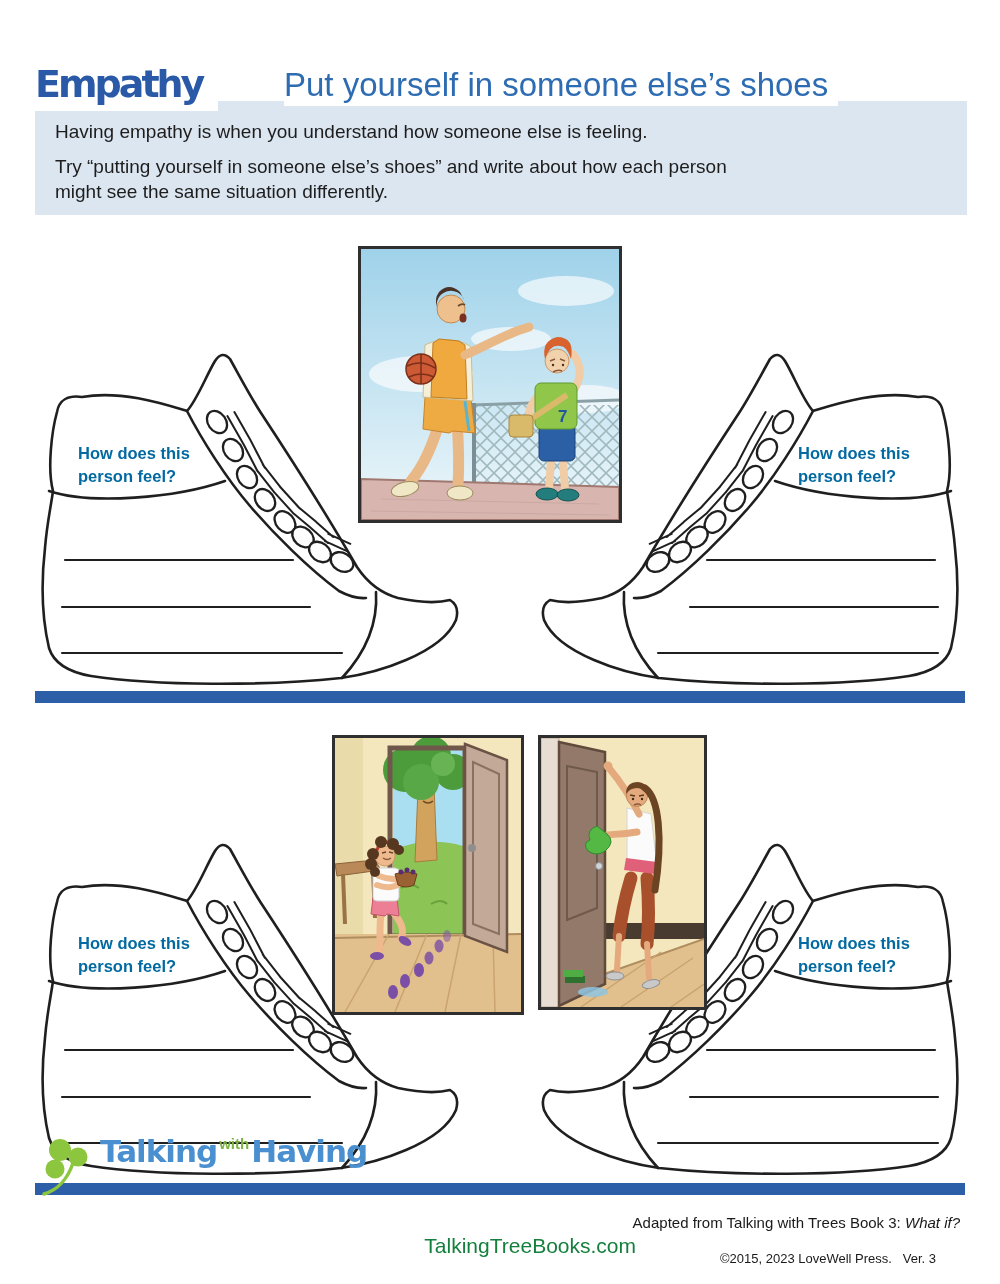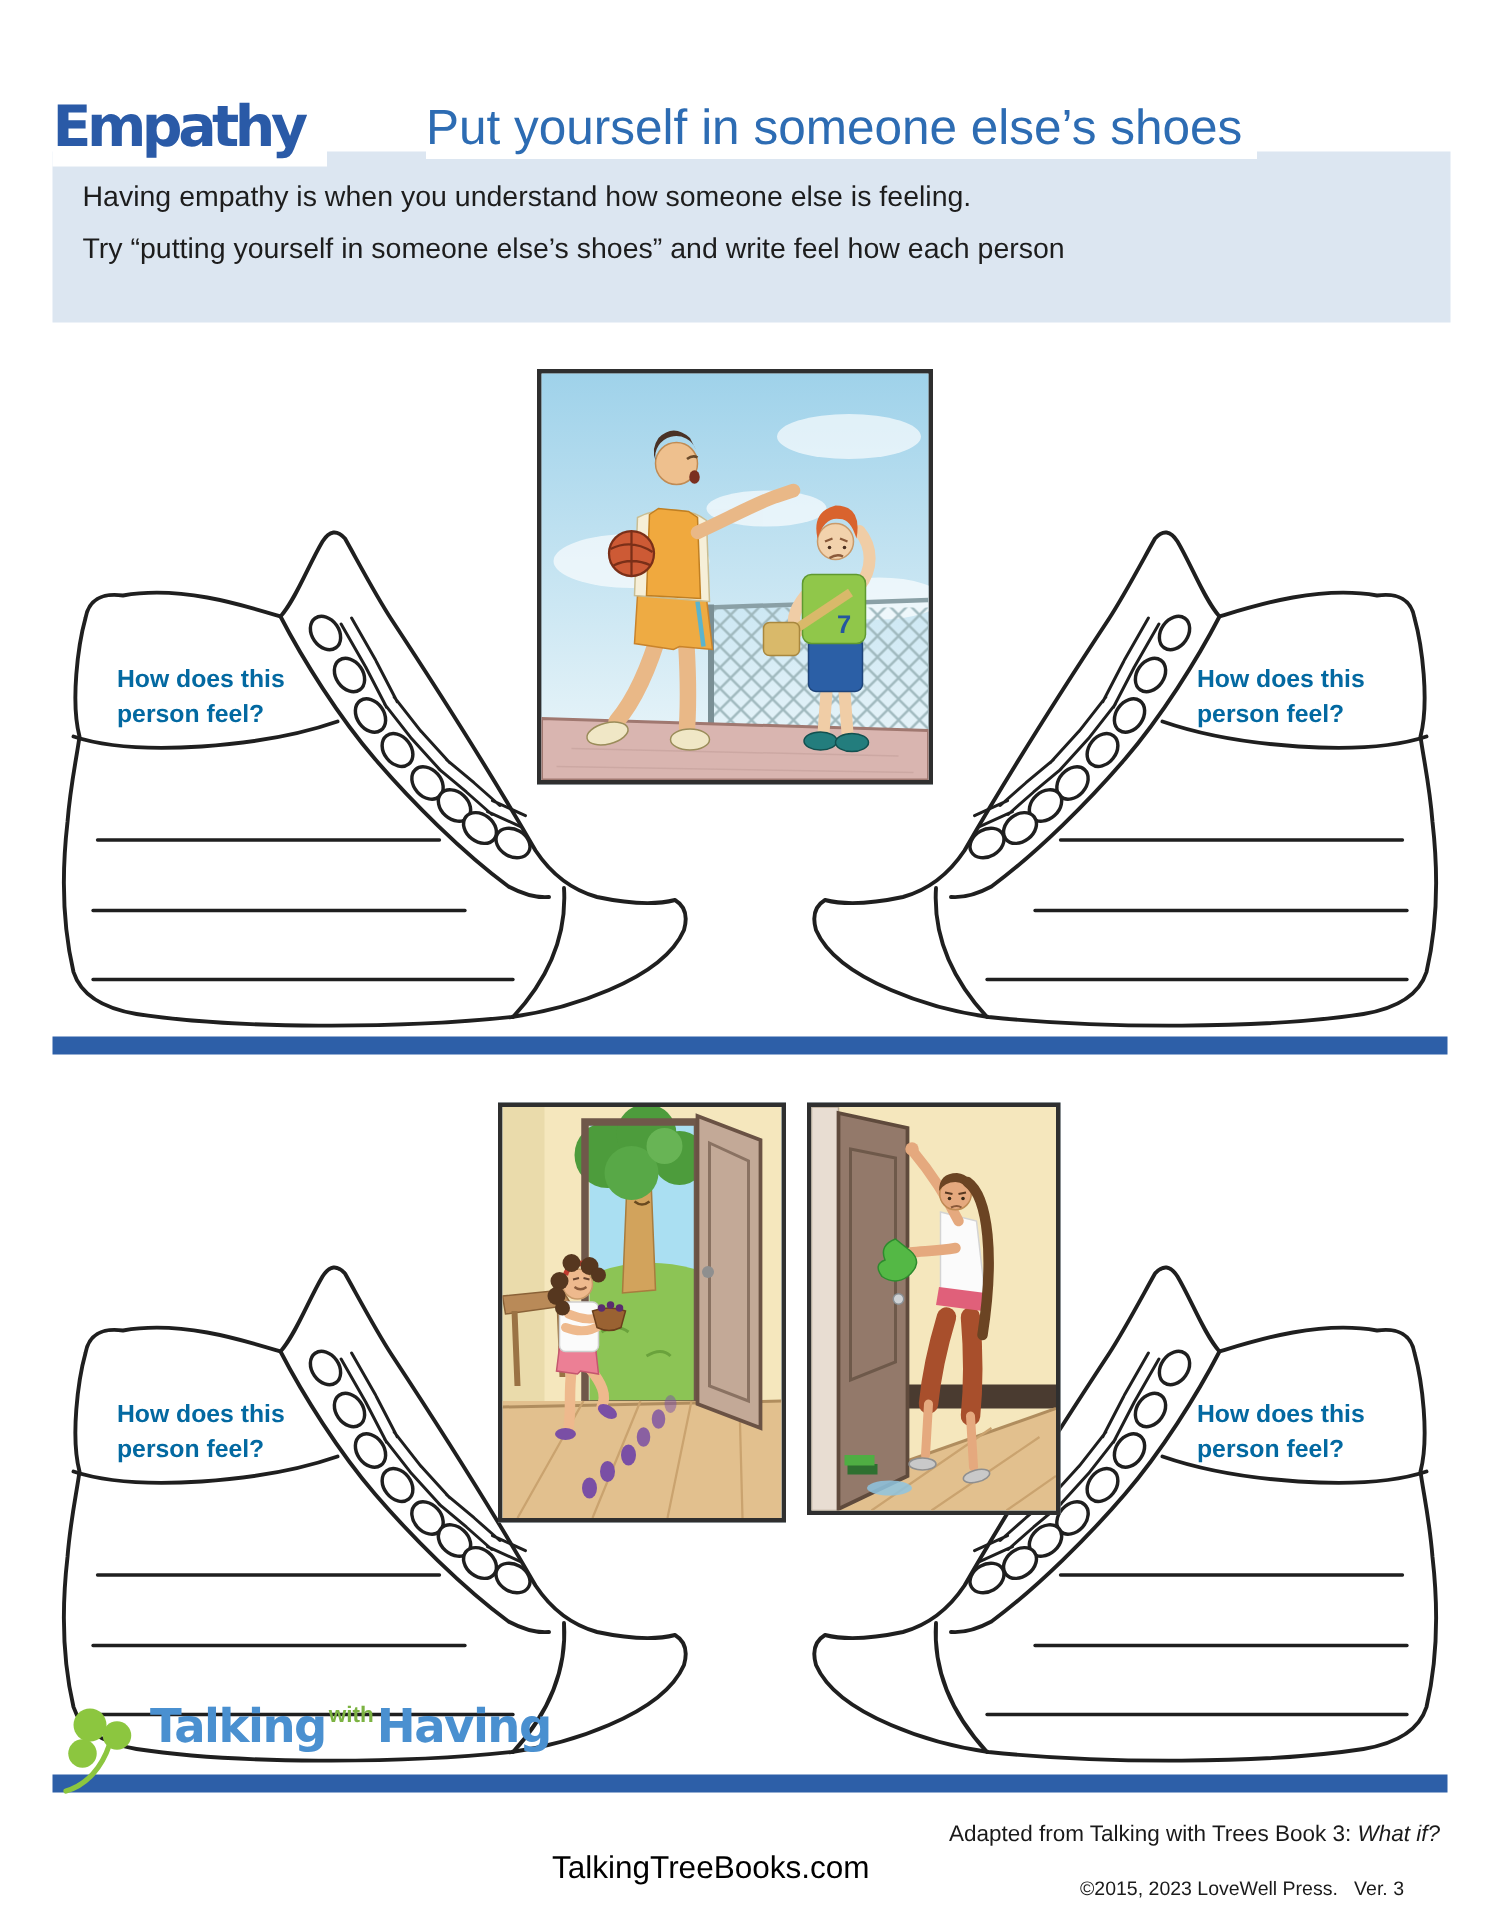--- a/index.html
+++ b/index.html
@@ -24,22 +24,22 @@
   .shoe-wrap{width:424px;height:340px;z-index:1;}
   .prompt{width:122px;font-size:16.5px;font-weight:bold;color:#0369a1;
           line-height:1.42;z-index:3;}
   .divider{left:35px;width:930px;height:12px;background:#2d5fa8;}
 
   
   .logo{left:38px;top:1136px;display:flex;z-index:2;}
   .logo-text{font-family:"DejaVu Sans",sans-serif;font-weight:bold;font-size:31px;
              color:#4a90d0;letter-spacing:-1px;line-height:1;}
   .logo-with{font-size:15px;color:#7cb342;font-weight:bold;margin:0 2px 3px 2px;line-height:1;}
-  .website{left:368px;top:1234px;width:300px;text-align:left;font-size:21px;
-           color:#000000;z-index:2;}
+  .website{left:336px;top:1234px;width:300px;text-align:right;font-size:21px;
+           color:#15803d;z-index:2;}
   .credits{right:40px;top:1214px;text-align:right;color:#1a1a1a;z-index:2;}
   .credits .l1{font-size:15px;}
   .credits .l2{font-size:13px;margin-top:20px;padding-right:24px;white-space:pre;}
   .it{font-style:italic;}
 </style>
 </head>
 <body>
 
 <svg width="0" height="0" style="position:absolute" aria-hidden="true">
   <defs>
@@ -97,21 +97,22 @@
   </defs>
 </svg>
 
 <div class="page">
 
   <div class="abs intro-box"></div>
   <h1 class="abs title">Empathy</h1>
   <div class="abs subtitle">Put yourself in someone else’s shoes</div>
   <div class="abs intro-p p1">Having empathy is when you understand how someone else is feeling.</div>
   <div class="abs intro-p p2">
-    <div>Try “putting yourself in someone else’s shoes” and write feel how each person</div>
+    <div>Try “putting yourself in someone else’s shoes” and write about how each person</div>
+    <div>might see the same situation differently.</div>
   </div>
 
   <div class="abs scene" style="left:358px;top:246px;width:258px;height:271px">
     <svg viewBox="0 0 258 271" width="258" height="271">
       <rect width="258" height="271" fill="url(#skygrad)"></rect>
       <g fill="#ffffff" opacity="0.65">
         <ellipse cx="205" cy="42" rx="48" ry="15"></ellipse>
         <ellipse cx="60" cy="125" rx="52" ry="18"></ellipse>
         <ellipse cx="225" cy="150" rx="42" ry="14"></ellipse>
         <ellipse cx="150" cy="90" rx="40" ry="12"></ellipse>

